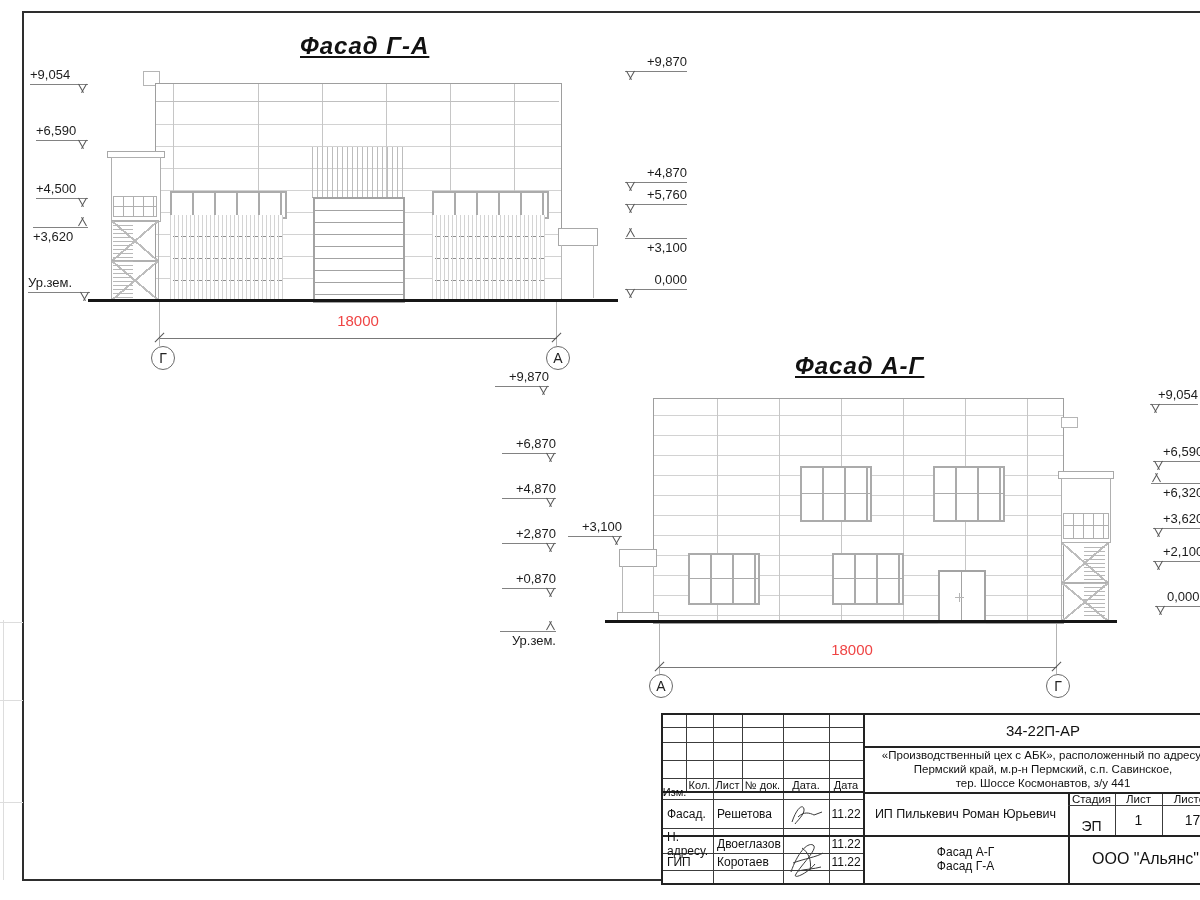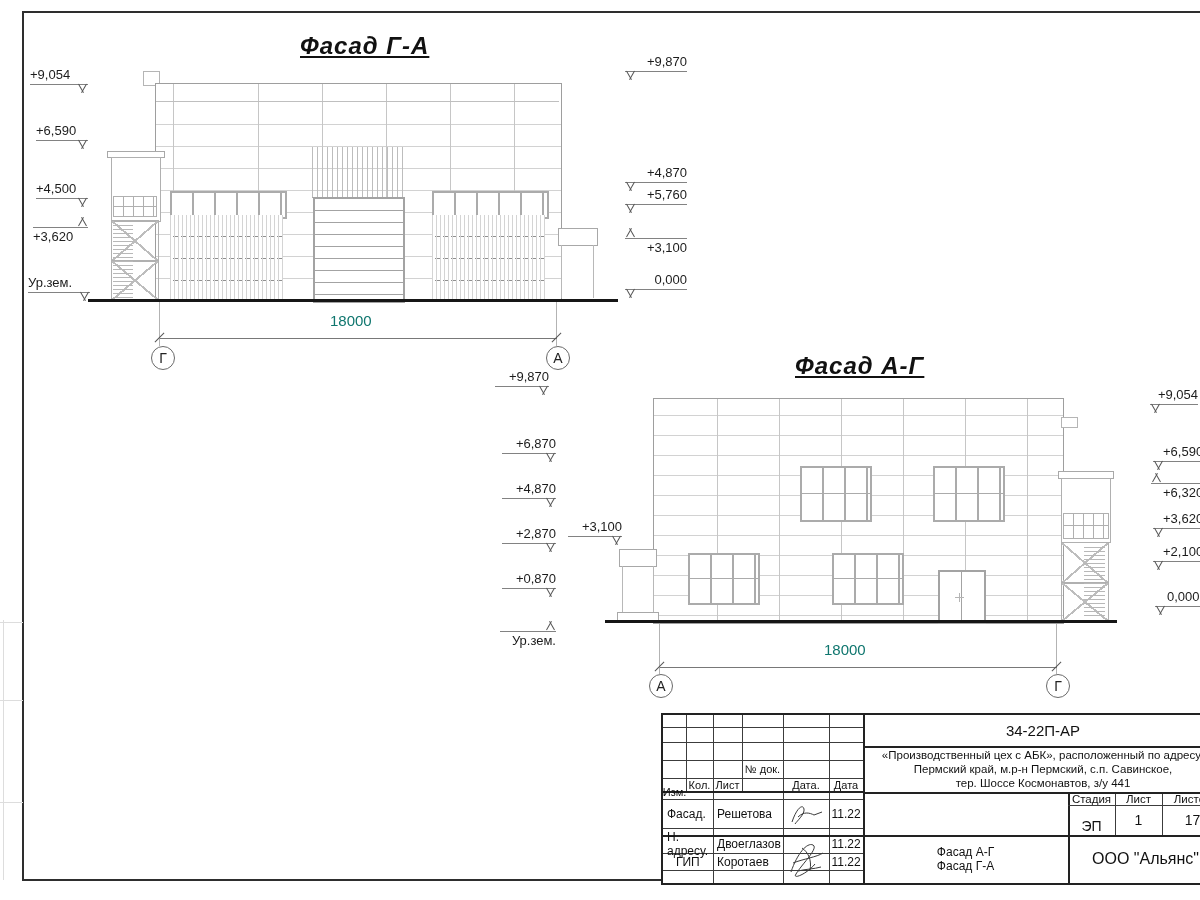--- a/index.html
+++ b/index.html
@@ -47,21 +47,21 @@
       linear-gradient(to top right, transparent calc(50% - 1px), #bdbdbd calc(50% - 1px) calc(50% + 1px), transparent calc(50% + 1px)),
       linear-gradient(to bottom right, transparent calc(50% - 1px), #bdbdbd calc(50% - 1px) calc(50% + 1px), transparent calc(50% + 1px));}
   .ladder{position:absolute;background-image:
       repeating-linear-gradient(to bottom, transparent 0 3px, #b8b8b8 3px 4px);}
   .supports{position:absolute;border-left:1px solid #b8b8b8;border-right:1px solid #b8b8b8;}
   .ground{position:absolute;background:#161616;height:3px;}
   
   .xln{position:absolute;background:#b3b3b3;}
   .dimline{position:absolute;background:#787878;height:1px;}
   .slash{position:absolute;width:13px;height:1px;background:#555;transform:rotate(-45deg);}
-  .dimtext{position:absolute;font-size:15px;text-align:left;color:#0f766e;}
+  .dimtext{position:absolute;font-size:15px;text-align:center;color:#ef4444;}
   .axis{position:absolute;width:22px;height:22px;border:1px solid #6a6a6a;border-radius:50%;
         background:#fff;text-align:center;line-height:22px;font-size:14px;color:#222;}
   .ftitle{position:absolute;font-size:24px;font-weight:bold;font-style:italic;
           text-decoration:underline;letter-spacing:1px;color:#111;white-space:nowrap;}
   
   .mark{position:absolute;height:16px;border-bottom:1px solid #828282;
         font-size:13px;line-height:14px;color:#1c1c1c;white-space:nowrap;}
   .mark.ta-r{text-align:right;}
   .mark.shelf-top{border-bottom:none;border-top:1px solid #828282;height:17px;padding-top:2px;}
   .tick{position:absolute;width:11px;height:9px;}
@@ -264,45 +264,46 @@
     <div class="hl" style="left:0;top:138px;width:200px"></div>
     <div class="hl" style="left:0;top:155px;width:200px"></div>
     <div class="hl bold" style="left:200px;top:31px;width:360px"></div>
     <div class="hl bold" style="left:200px;top:77px;width:360px"></div>
     <div class="hl" style="left:405px;top:90px;width:155px"></div>
     <div class="hl bold" style="left:0;top:120px;width:560px"></div>
 
     <div class="cell" style="left:0;top:63px;width:23px;height:27px">Изм.</div>
     <div class="cell" style="left:23px;top:63px;width:27px;height:13px">Кол.</div>
     <div class="cell" style="left:50px;top:63px;width:29px;height:13px">Лист</div>
-    <div class="cell" style="left:79px;top:47px;width:41px;height:13px">№ док.</div>
+    <div class="cell" style="left:79px;top:63px;width:41px;height:13px">№ док.</div>
     <div class="cell" style="left:120px;top:63px;width:46px;height:13px">Дата.</div>
     <div class="cell" style="left:166px;top:63px;width:34px;height:13px">Дата</div>
 
     <div class="cell lft" style="left:0;top:84px;width:50px;height:29px;font-size:12px">Фасад.</div>
     <div class="cell lft" style="left:50px;top:84px;width:70px;height:29px;font-size:12px">Решетова</div>
     <div class="cell" style="left:166px;top:84px;width:34px;height:29px;font-size:12px">11.22</div>
     <div class="cell lft" style="left:0;top:120px;width:50px;height:18px;font-size:12px">Н. адресу.</div>
     <div class="cell lft" style="left:50px;top:120px;width:70px;height:18px;font-size:12px">Двоеглазов</div>
     <div class="cell" style="left:166px;top:120px;width:34px;height:18px;font-size:12px">11.22</div>
-    <div class="cell lft" style="left:9px;top:138px;width:50px;height:17px;font-size:12px">ГИП</div>
+    <div class="cell lft" style="left:0;top:138px;width:50px;height:17px;font-size:12px">ГИП</div>
     <div class="cell lft" style="left:50px;top:138px;width:70px;height:17px;font-size:12px">Коротаев</div>
     <div class="cell" style="left:166px;top:138px;width:34px;height:17px;font-size:12px">11.22</div>
 
     <svg class="sig" style="left:122px;top:86px" width="42" height="26" viewBox="0 0 42 26">
       <path d="M7 21 C12 6 18 3 19 8 C20 13 12 20 10 23 M13 16 C19 10 25 12 29 14 L37 11" fill="none" stroke="#3a3a3a" stroke-width="1"></path>
     </svg>
     <svg class="sig" style="left:119px;top:121px" width="46" height="45" viewBox="0 0 46 45">
       <path d="M9 36 C15 18 25 6 31 9 C37 12 20 28 14 38 C10 44 25 38 33 28 M11 27 C21 23 35 21 41 17 M16 35 C24 33 32 33 39 31 M20 12 C26 16 30 24 28 34" fill="none" stroke="#3a3a3a" stroke-width="1"></path>
     </svg>
 
     <div class="cell" style="left:200px;top:0;width:360px;height:31px;font-size:15px">34-22П-АР</div>
     <div class="cell" style="left:204px;top:33px;width:352px;height:14px;font-size:11.5px">«Производственный цех с АБК», расположенный по адресу:</div>
     <div class="cell" style="left:204px;top:47px;width:352px;height:14px;font-size:11.5px">Пермский край, м.р-н Пермский, с.п. Савинское,</div>
     <div class="cell" style="left:204px;top:61px;width:352px;height:14px;font-size:11.5px">тер. Шоссе Космонавтов, з/у 441</div>
+    <div class="cell" style="left:200px;top:77px;width:205px;height:43px;font-size:12.5px">ИП Пилькевич Роман Юрьевич</div>
     <div class="cell" style="left:405px;top:77px;width:47px;height:13px;font-size:11.5px">Стадия</div>
     <div class="cell" style="left:452px;top:77px;width:47px;height:13px;font-size:11.5px">Лист</div>
     <div class="cell" style="left:499px;top:77px;width:61px;height:13px;font-size:11.5px">Листов</div>
     <div class="cell" style="left:405px;top:90px;width:47px;height:42px;font-size:14px">ЭП</div>
     <div class="cell" style="left:452px;top:90px;width:47px;height:30px;font-size:14px">1</div>
     <div class="cell" style="left:499px;top:90px;width:61px;height:30px;font-size:14px">17</div>
     <div class="cell" style="left:200px;top:122px;width:205px;height:22px;align-items:flex-end;font-size:12px">Фасад А-Г</div>
     <div class="cell" style="left:200px;top:144px;width:205px;height:16px;align-items:flex-start;font-size:12px">Фасад Г-А</div>
     <div class="cell" style="left:405px;top:120px;width:155px;height:48px;font-size:16px">ООО "Альянс"</div>
   </div>

